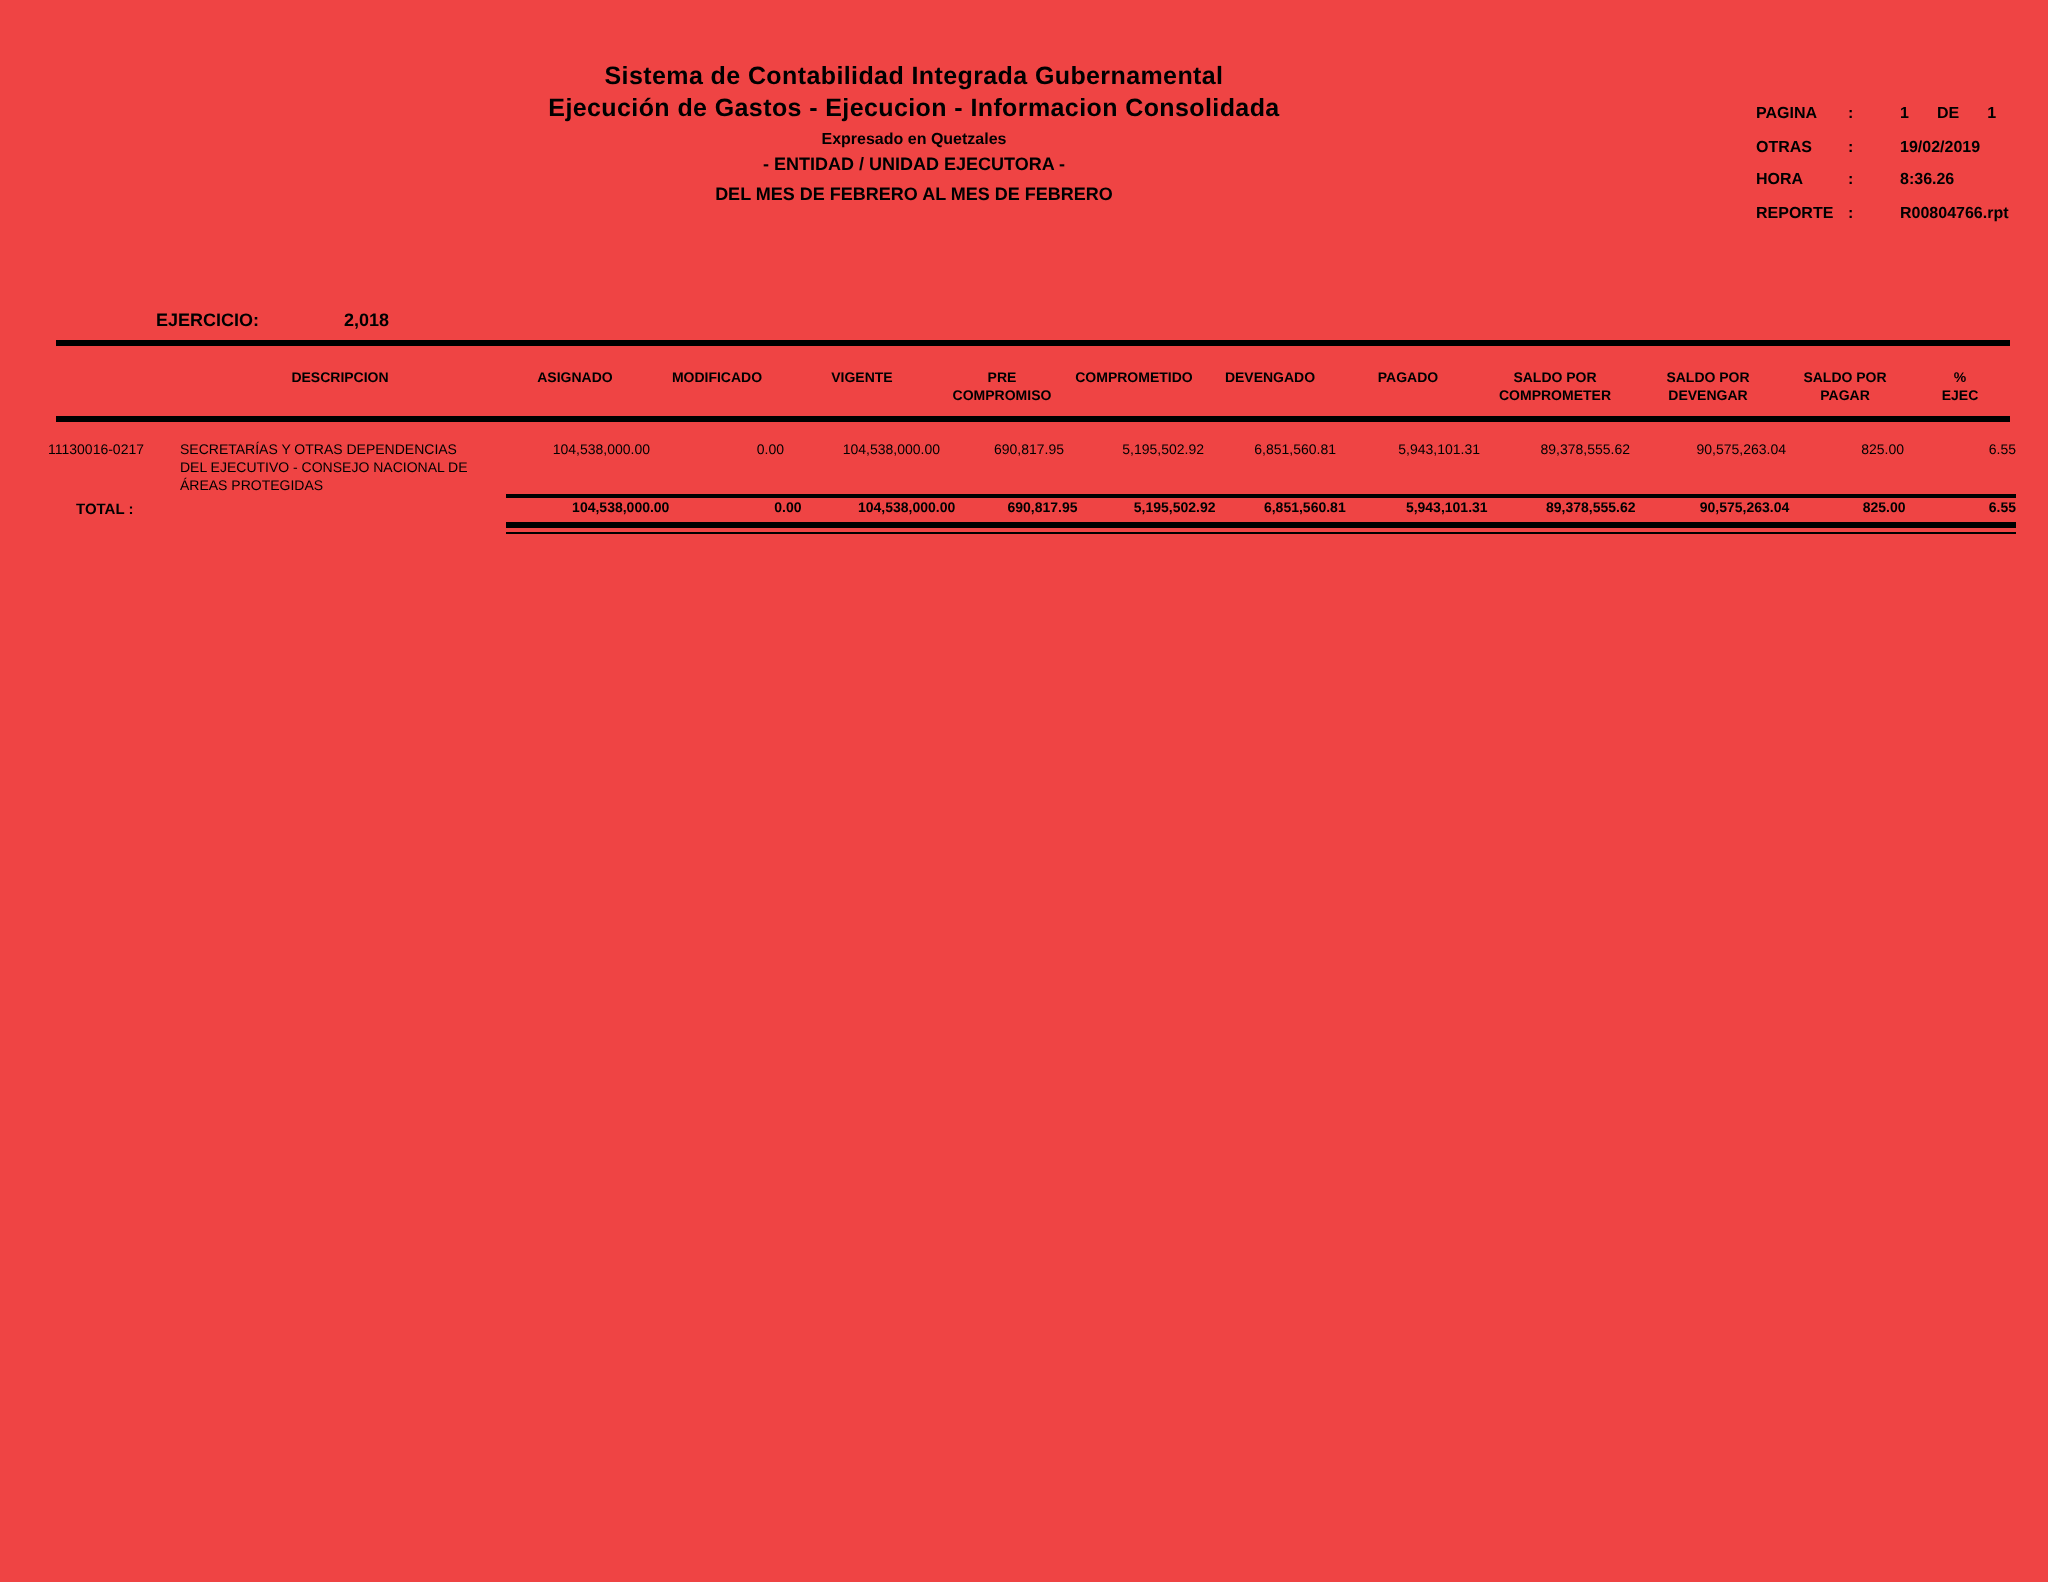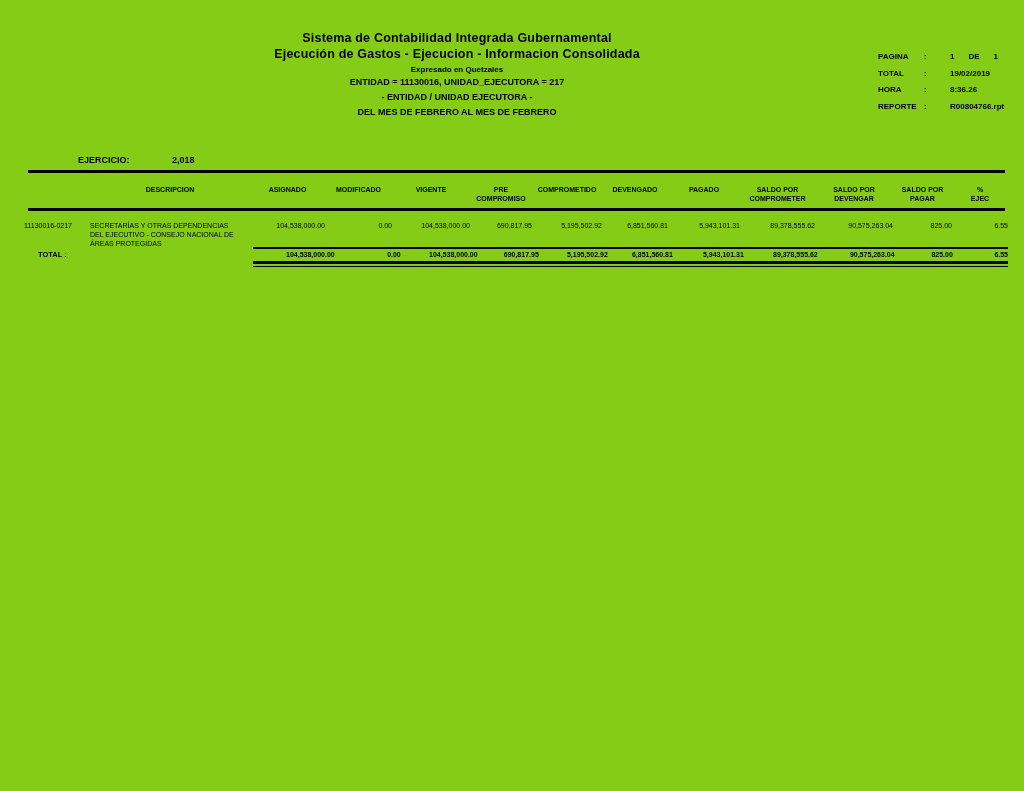--- a/index.html
+++ b/index.html
@@ -1,20 +1,20 @@
 <!DOCTYPE html>
 <html><head>
 <meta charset="utf-8">
 <style>
   html,body{margin:0;padding:0;background:#e8e8e8;}
   .page{
     position:relative;
     width:1024px;height:791px;
     margin:0 auto;
-    background:#84cc16;
+    background:#ef4444;
     color:#000;
     font-family:"Liberation Sans", sans-serif;
     overflow:hidden;
   }
   
   .titles{position:absolute;top:30px;left:167px;width:580px;text-align:center;font-weight:bold;}
   .t-big{font-size:12.5px;line-height:16px;letter-spacing:.2px;}
   .t-tiny{font-size:8px;line-height:11px;margin-top:2px;}
   .t-small{font-size:9px;line-height:15px;}
   
@@ -61,33 +61,32 @@
 </style>
 </head>
 <body>
 
 <div class="page">
 
   <div class="titles">
     <div class="t-big">Sistema de Contabilidad Integrada Gubernamental</div>
     <div class="t-big">Ejecución de Gastos - Ejecucion - Informacion Consolidada</div>
     <div class="t-tiny">Expresado en Quetzales</div>
-    <div class="t-small">ENTIDAD = 11130016, UNIDAD_EJECUTORA = 217</div>
     <div class="t-small">- ENTIDAD / UNIDAD EJECUTORA -</div>
     <div class="t-small">DEL MES DE FEBRERO AL MES DE FEBRERO</div>
   </div>
 
   <div class="meta">
     <div class="meta-row">
       <span class="ml">PAGINA</span>
       <span class="mc">:</span>
       <span class="mv"><span>1</span><span class="gap"></span><span>DE</span><span class="gap"></span><span>1</span></span>
     </div>
     <div class="meta-row">
-      <span class="ml">TOTAL</span>
+      <span class="ml">OTRAS</span>
       <span class="mc">:</span>
       <span class="mv">19/02/2019</span>
     </div>
     <div class="meta-row">
       <span class="ml">HORA</span>
       <span class="mc">:</span>
       <span class="mv">8:36.26</span>
     </div>
     <div class="meta-row">
       <span class="ml">REPORTE</span>

